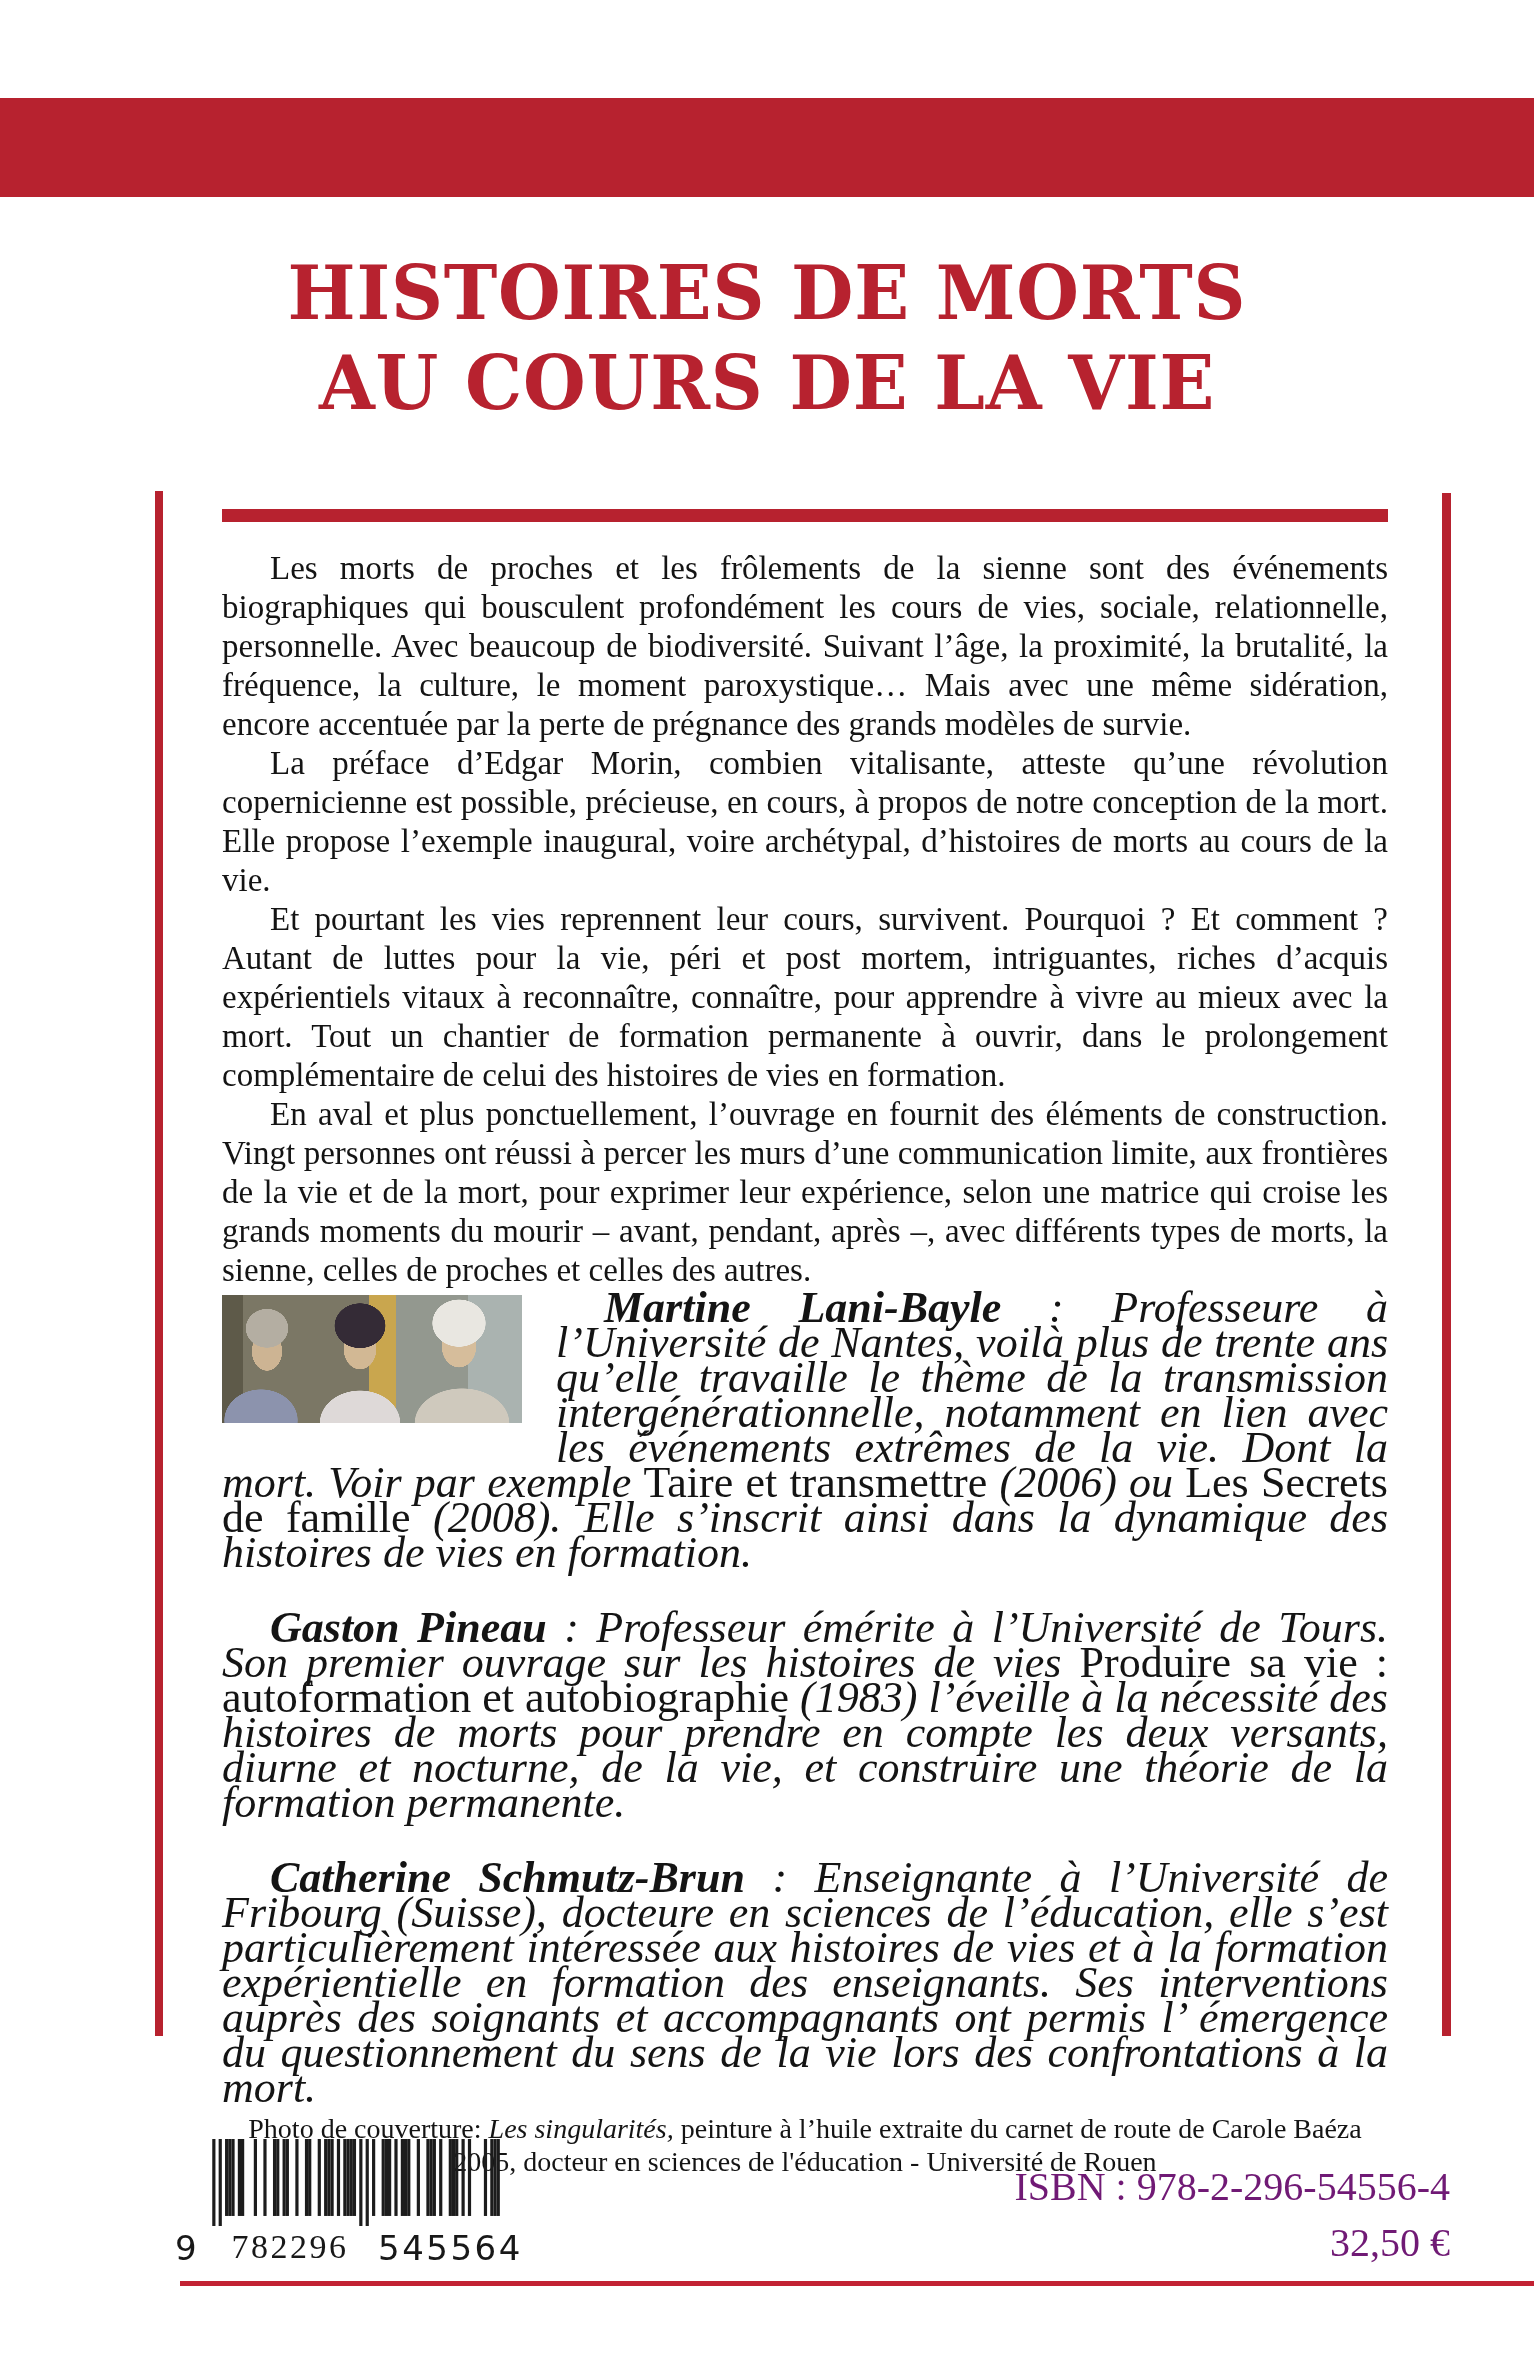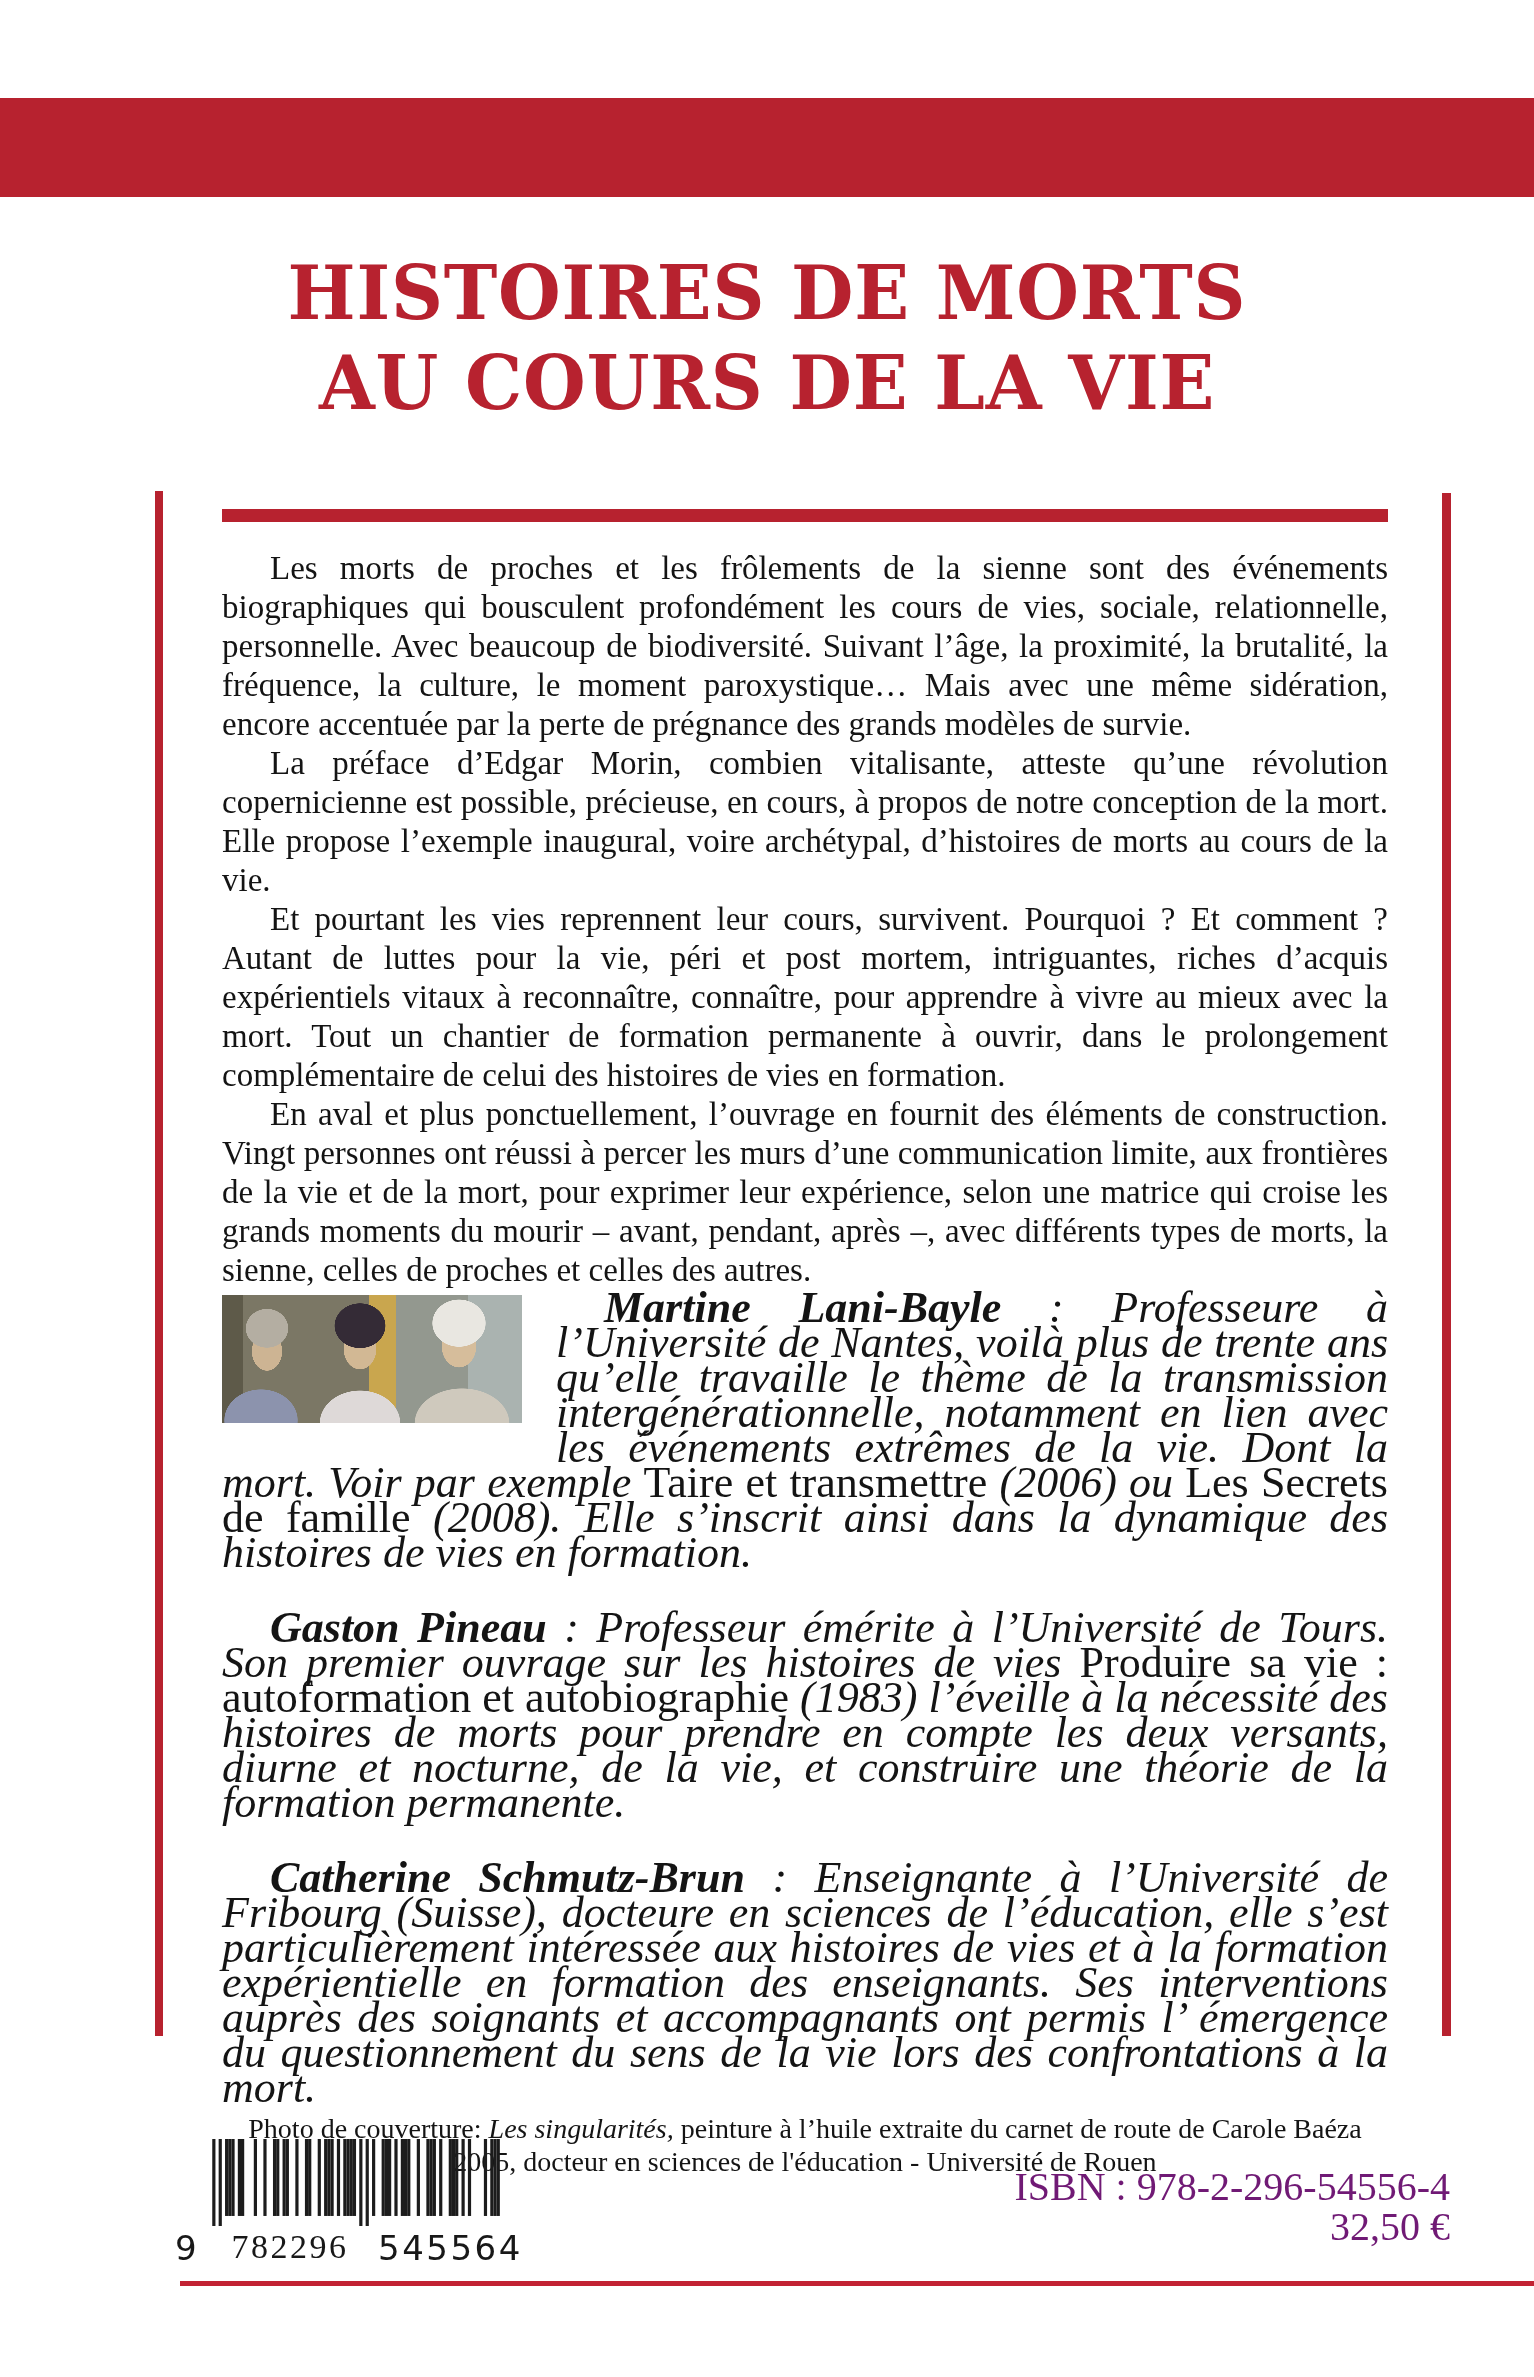--- a/index.html
+++ b/index.html
@@ -61,21 +61,21 @@
     top:89px;white-space:nowrap;
   }
   .bc-first{left:0px;}
   .bc-g1{left:52px;width:126px;text-align:center;letter-spacing:2.5px;font-family:Liberation Serif, serif;}
   .bc-g2{left:203px;width:126px;text-align:center;letter-spacing:2.5px;}
 
   .isbn-block{
     position:absolute;right:84px;top:2167px;text-align:right;
     font-size:40px;line-height:40px;color:#701a75;
   }
-  .isbn-block .price{margin-top:0;}
+  .isbn-block .price{margin-top:16px;}
 
   .bottom-rule{position:absolute;left:180px;top:2281px;width:1354px;height:5px;background:var(--bottom-line);}
 </style>
 </head>
 <body style="color: rgb(20, 20, 20);">
 
 <div class="top-band"></div>
 
 <div class="title-block">
   <div>HISTOIRES DE MORTS</div>

